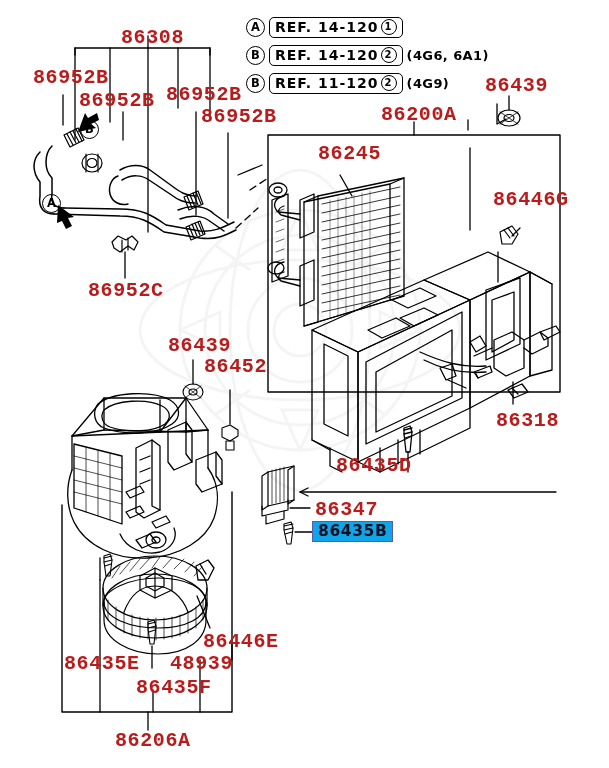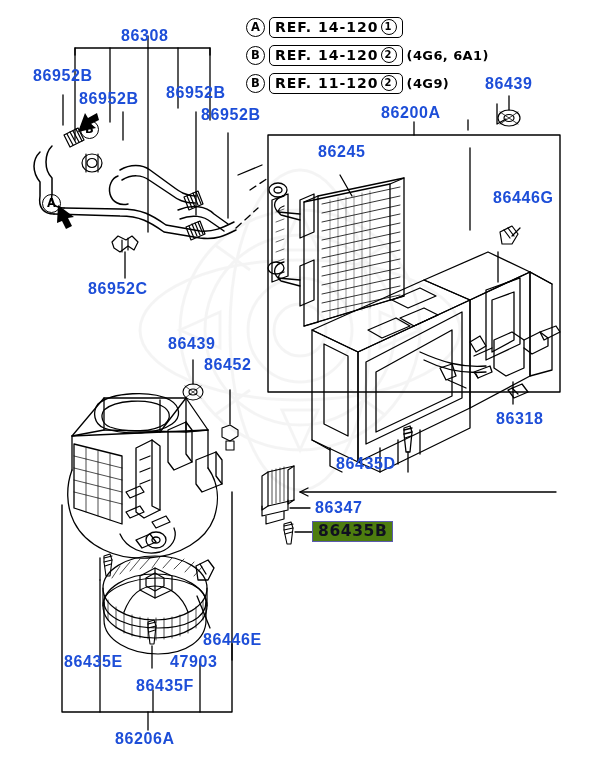--- a/index.html
+++ b/index.html
@@ -5,27 +5,27 @@
   html,body{margin:0;padding:0;background:#fff;}
   body{
     width:609px;height:768px;overflow:hidden;position:relative;
     font-family:"DejaVu Sans","Liberation Sans",sans-serif;
     color:#000;
   }
   #stage{position:absolute;left:0;top:0;width:609px;height:768px;}
   svg.layer{position:absolute;left:0;top:0;width:609px;height:768px;}
   .lbl{
     position:absolute;
-    font-family:Liberation Sans, sans-serif;
+    font-family:Liberation Mono, monospace;
     font-weight:bold;
-    font-size:16px;
+    font-size:20px;
     letter-spacing:0.6px;
     white-space:nowrap;
     line-height:1;
-    color:#1d4ed8;
+    color:#b91c1c;
   }
   .refrow{
     position:absolute;
     display:flex;align-items:center;gap:4px;
     white-space:nowrap;
   }
   .circ{
     display:inline-flex;align-items:center;justify-content:center;
     width:17px;height:17px;border:1.6px solid #000;border-radius:50%;
     font-size:11.5px;font-weight:bold;line-height:1;
@@ -34,21 +34,21 @@
   .circ.small{width:14px;height:14px;font-size:10px;border-width:1.4px;}
   .refbox{
     display:inline-flex;align-items:center;gap:2px;
     border:1.8px solid #000;border-radius:5px;
     padding:1px 5px 2px 5px;
     font-weight:bold;font-size:14px;letter-spacing:1px;
   }
   .reftail{font-weight:bold;font-size:13px;letter-spacing:0.4px;}
   .hl{
     position:absolute;
-    background:#4d7c0f;
+    background:#0ea5e9;
     border:1.6px solid #5b5bae;
     padding:1px 5px 2px 5px;
     font-weight:bold;font-size:15.5px;letter-spacing:0.6px;
     color:#101020;
     line-height:1.05;
   }
   .autobox{
     position:absolute;
     font-weight:bold;font-size:14.5px;letter-spacing:0.8px;
     white-space:nowrap;
@@ -428,21 +428,21 @@
   <div class="lbl" style="left:485px;top:76px;">86439</div>
   <div class="lbl" style="left:481px;top:190px;margin-left:12px;">86446G</div>
   <div class="lbl" style="left:496px;top:411px;text-align:center;">86318</div>
   <div class="lbl" style="left:336px;top:432px;margin-top:24px;">86435D</div>
 
   <div class="lbl" style="left:168px;top:336px;">86439</div>
   <div class="lbl" style="left:204px;top:357px;">86452</div>
 
   <div class="lbl" style="left:203px;top:632px;">86446E</div>
   <div class="lbl" style="left:64px;top:654px;text-align:center;">86435E</div>
-  <div class="lbl" style="left:170px;top:654px;">47903</div>
+  <div class="lbl" style="left:170px;top:654px;">48939</div>
   <div class="lbl" style="left:136px;top:678px;">86435F</div>
   <div class="lbl" style="left:115px;top:731px;">86206A</div>
 
   <div class="lbl" style="left:315px;top:500px;">86347</div>
   <div class="hl" style="left:312px;top:521px;">86435B</div>
 
   <div class="code" style="left:481px;top:738px;margin-top:48px;">3H9AD75</div>
 
 </div>
 

